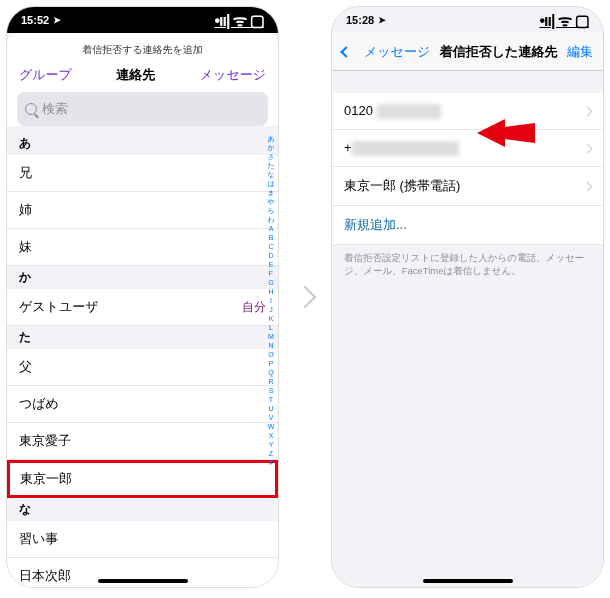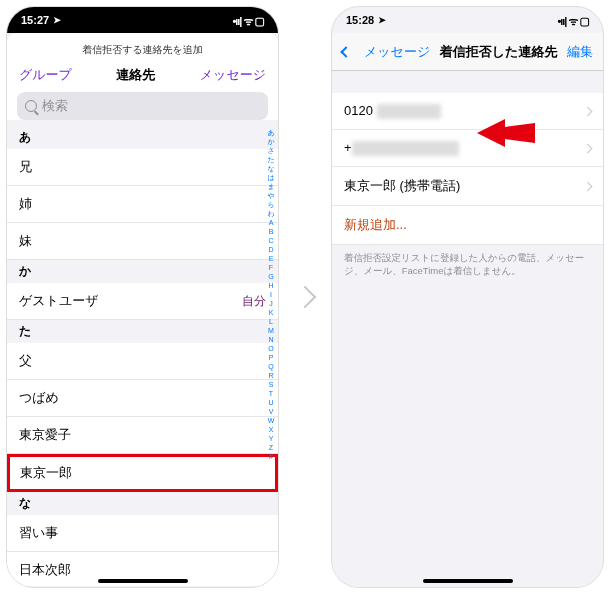--- a/index.html
+++ b/index.html
@@ -9,38 +9,38 @@
     width: 278px; height: 582px; background: #f2f2f7;
     border-radius: 28px; border: 1px solid #ddd; position: relative;
     overflow: hidden;
   }
   .statusbar {
     height: 26px; display: flex; justify-content: space-between;
     align-items: center; padding: 0 14px; font-size: 11px; font-weight: 600;
   }
   .statusbar.black { background: #000; color: #fff; }
   .sb-left, .sb-right { display: flex; gap: 4px; align-items: center; }
-  .sb-icons { font-size: 11px; letter-spacing: -1px; }
+  .sb-icons { font-size: 16px; letter-spacing: -1px; text-decoration: underline; }
 
   .left .sheet-head {
     background: #fff; padding: 6px 0 0 0;
     border-top-left-radius: 10px; border-top-right-radius: 10px;
   }
   .left .sub-title {
     text-align: center; font-size: 10px; color: #333; padding: 4px 0 5px 0;
   }
   .left .top-row {
     display: flex; justify-content: space-between; align-items: center;
     padding: 4px 12px 8px 12px; font-size: 13px;
   }
   .left .top-row .link { color: #6d28d9; }
   .left .top-row .title { font-weight: 600; }
   .left .searchbox {
     margin: 0 10px 6px 10px; background: #e4e4ea; border-radius: 8px;
-    height: 28px; display: flex; align-items: center; padding: 0 8px;
+    height: 34px; display: flex; align-items: center; padding: 0 8px;
     color: #8e8e93; font-size: 13px; gap: 5px;
   }
   .mag { width: 12px; height: 12px; border: 1.5px solid #8e8e93; border-radius: 50%; position: relative; }
   .mag::after { content: ""; position: absolute; width: 5px; height: 1.5px; background: #8e8e93; bottom: -2px; right: -3px; transform: rotate(45deg); }
 
   .left .listwrap { position: relative; height: 460px; overflow: hidden; background: #fff; }
   .section-hdr {
     background: #f2f2f7; font-size: 12px; font-weight: 600;
     padding: 3px 12px; color: #000;
   }
@@ -73,21 +73,21 @@
 
   .right .body { background: #f2f2f7; height: 516px; position: relative; }
   .right .spacer { height: 22px; }
   .blocked-row {
     background: #fff; padding: 10px 12px; font-size: 13px;
     border-bottom: 0.5px solid #e5e5ea;
     display: flex; justify-content: space-between; align-items: center; gap: 20px;
   }
   .blocked-row:first-of-type { border-top: 0.5px solid #e5e5ea; }
   .chev-right { width: 7px; height: 7px; border-right: 1.5px solid #c7c7cc; border-top: 1.5px solid #c7c7cc; transform: rotate(45deg); }
-  .addnew { color: #c2410c; }
+  .addnew { color: #0369a1; }
   .footnote {
     font-size: 9.5px; color: #8e8e93; padding: 6px 12px 0 12px; line-height: 1.4;
   }
 
   .red-blur {
     display: inline-block; background: #ddd; border-radius: 2px;
     filter: blur(2px); color: transparent; vertical-align: middle;
   }
 
   .arrow-svg { position: absolute; }
@@ -106,21 +106,21 @@
   }
 </style>
 </head>
 <body>
 
 <div class="container">
 
   <div class="phone left">
     <div class="statusbar black">
       <div class="sb-left">
-        <span>15:27</span>
+        <span>15:52</span>
         <span style="font-size:9px">➤</span>
       </div>
       <div class="sb-right sb-icons">•ıı| ᯤ ▢</div>
     </div>
 
     <div class="sheet-head">
       <div class="sub-title">着信拒否する連絡先を追加</div>
       <div class="top-row">
         <span class="link">グループ</span>
         <span class="title">連絡先</span>

